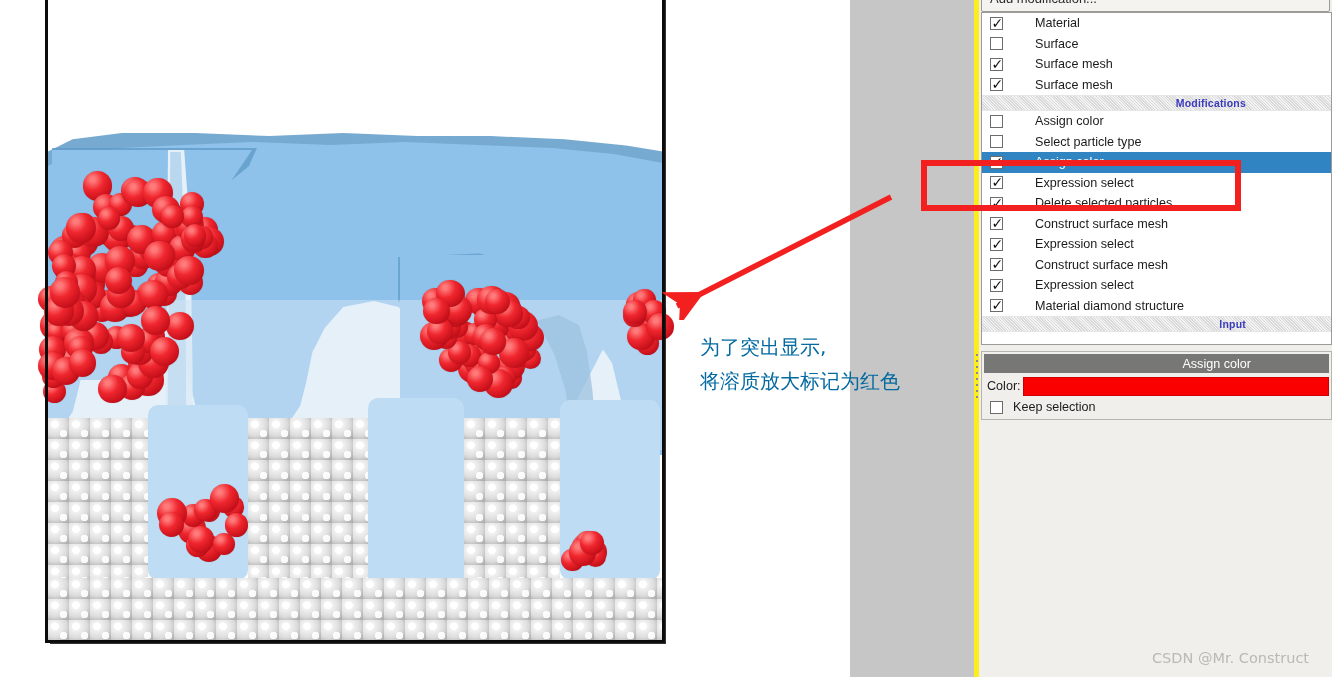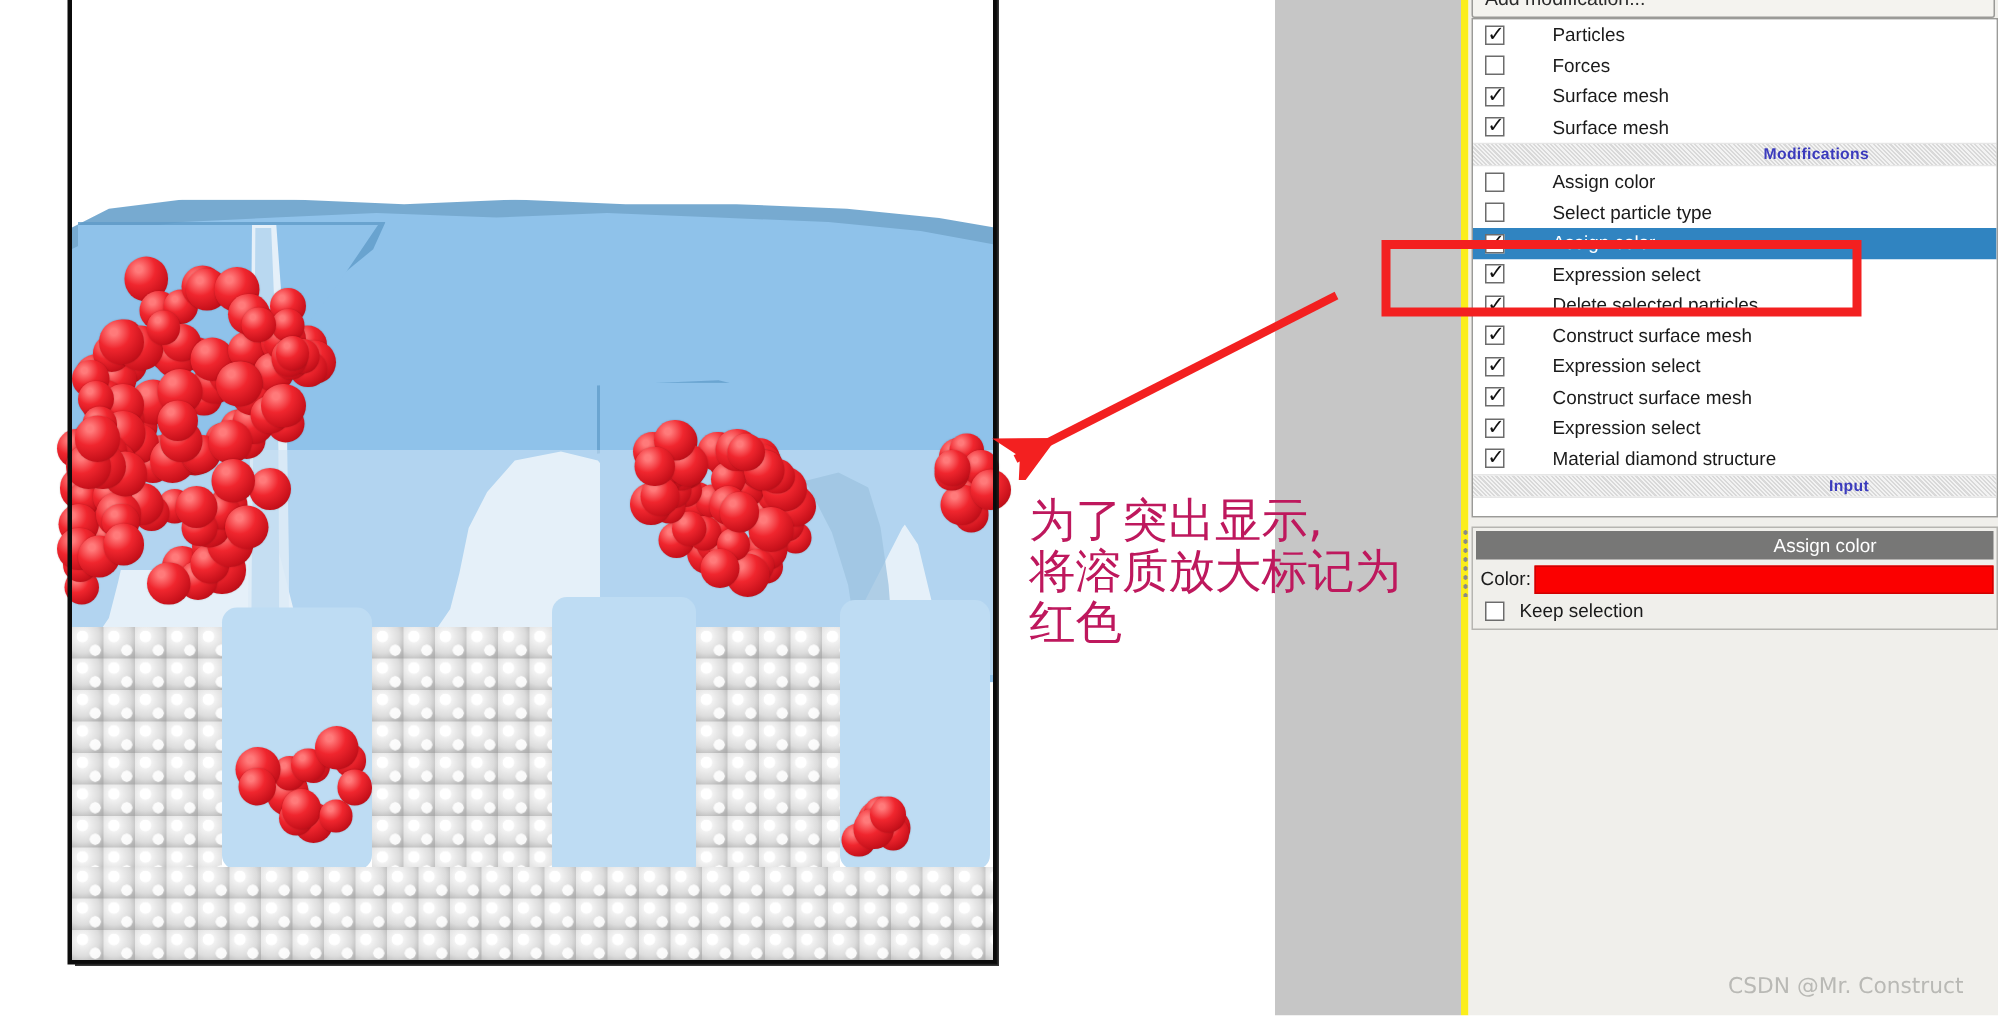--- a/index.html
+++ b/index.html
@@ -120,23 +120,23 @@
   #colorlbl{font-size:12.6px;color:#1b1b1b;padding-left:3px;}
   #colorswatch{flex:1;height:17px;margin-left:2px;margin-right:0px;background:#fb0000;border:1px solid #cf0000;}
   #keeprow{position:absolute;left:2px;top:45px;right:2px;height:20px;display:flex;align-items:center;}
   #keepbox{width:13px;height:13px;border:1px solid #6c6c6c;background:#fff;margin-left:6px;box-sizing:border-box;}
   #keeplbl{font-size:12.6px;color:#1b1b1b;margin-left:10px;text-align:right;}
 
   
   #redbox{position:absolute;left:921px;top:160px;width:320px;height:51px;
           border:6px solid #f32020;box-sizing:border-box;}
   #arrowsvg{position:absolute;left:655px;top:185px;width:250px;height:135px;}
-  #cntext{position:absolute;left:686px;top:330px;width:270px;
-          font-family:"DejaVu Sans",sans-serif;font-size:31px;line-height:34px;
-          color:#be185d;white-space:pre-line;}
+  #cntext{position:absolute;left:700px;top:330px;width:270px;
+          font-family:"DejaVu Sans",sans-serif;font-size:20px;line-height:34px;
+          color:#0369a1;white-space:pre-line;}
 
   #watermark{position:absolute;left:1152px;top:650px;font-size:14.5px;color:#b9b9b5;
              font-family:"DejaVu Sans",sans-serif;}
 </style>
 </head>
 <body>
 
 <div id="viewport">
 
   <div id="water-edge" class="liquid"></div>
@@ -387,25 +387,25 @@
 
 <div id="right">
 
   <div id="addmod">
     <span>Add modification...</span>
   </div>
 
   <div id="pipebox">
       <div class="prow">
         <span class="cbx on"></span>
-        <span class="plabel">Particles</span>
+        <span class="plabel">Material</span>
       </div>
       <div class="prow">
         <span class="cbx"></span>
-        <span class="plabel">Forces</span>
+        <span class="plabel">Surface</span>
       </div>
       <div class="prow">
         <span class="cbx on"></span>
         <span class="plabel">Surface mesh</span>
       </div>
       <div class="prow">
         <span class="cbx on"></span>
         <span class="plabel">Surface mesh</span>
       </div>
       <div class="section">

